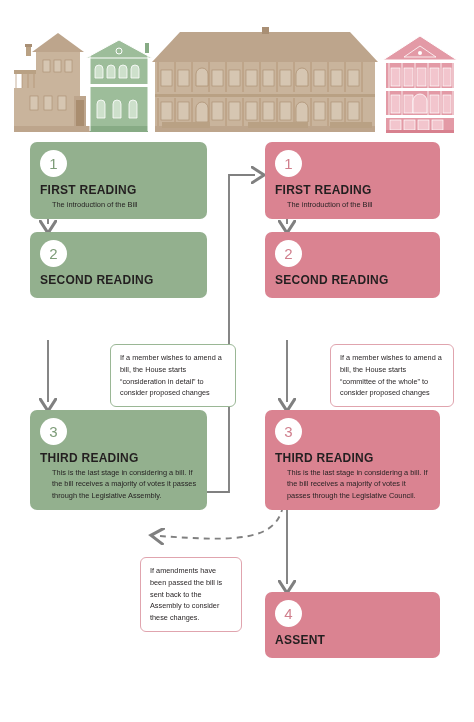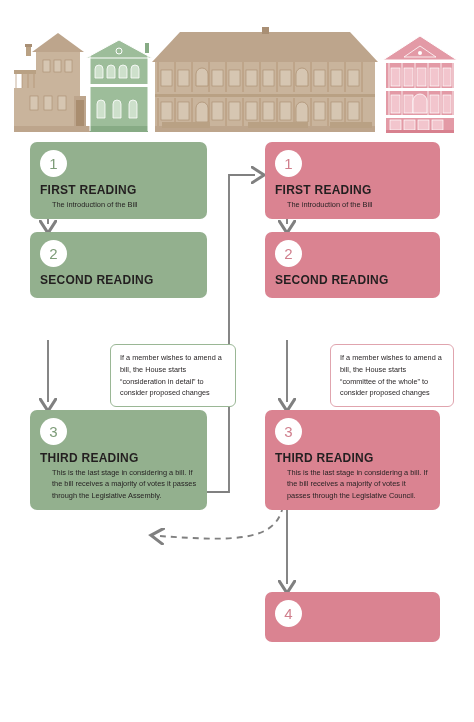--- a/index.html
+++ b/index.html
@@ -323,20 +323,22 @@
   </div>
 
   <div class="stage pink" id="p3">
     <div class="badge">3</div>
     <div class="stage-title">THIRD READING</div>
     <div class="stage-body">This is the last stage in considering a bill. If the bill receives a majority of votes it passes through the Legislative Council.</div>
   </div>
 
   <div class="stage pink" id="p4">
     <div class="badge">4</div>
+    <div class="stage-title">ASSENT</div>
   </div>
 
   <div class="note green-b" id="note-g">If a member wishes to amend a bill, the House starts “consideration in detail” to consider proposed changes</div>
 
   <div class="note pink-b" id="note-p">If a member wishes to amend a bill, the House starts “committee of the whole” to consider proposed changes</div>
 
+  <div class="note pink-b" id="note-back">If amendments have been passed the bill is sent back to the Assembly to consider these changes.</div>
 
 </div>
 
 </body></html>

